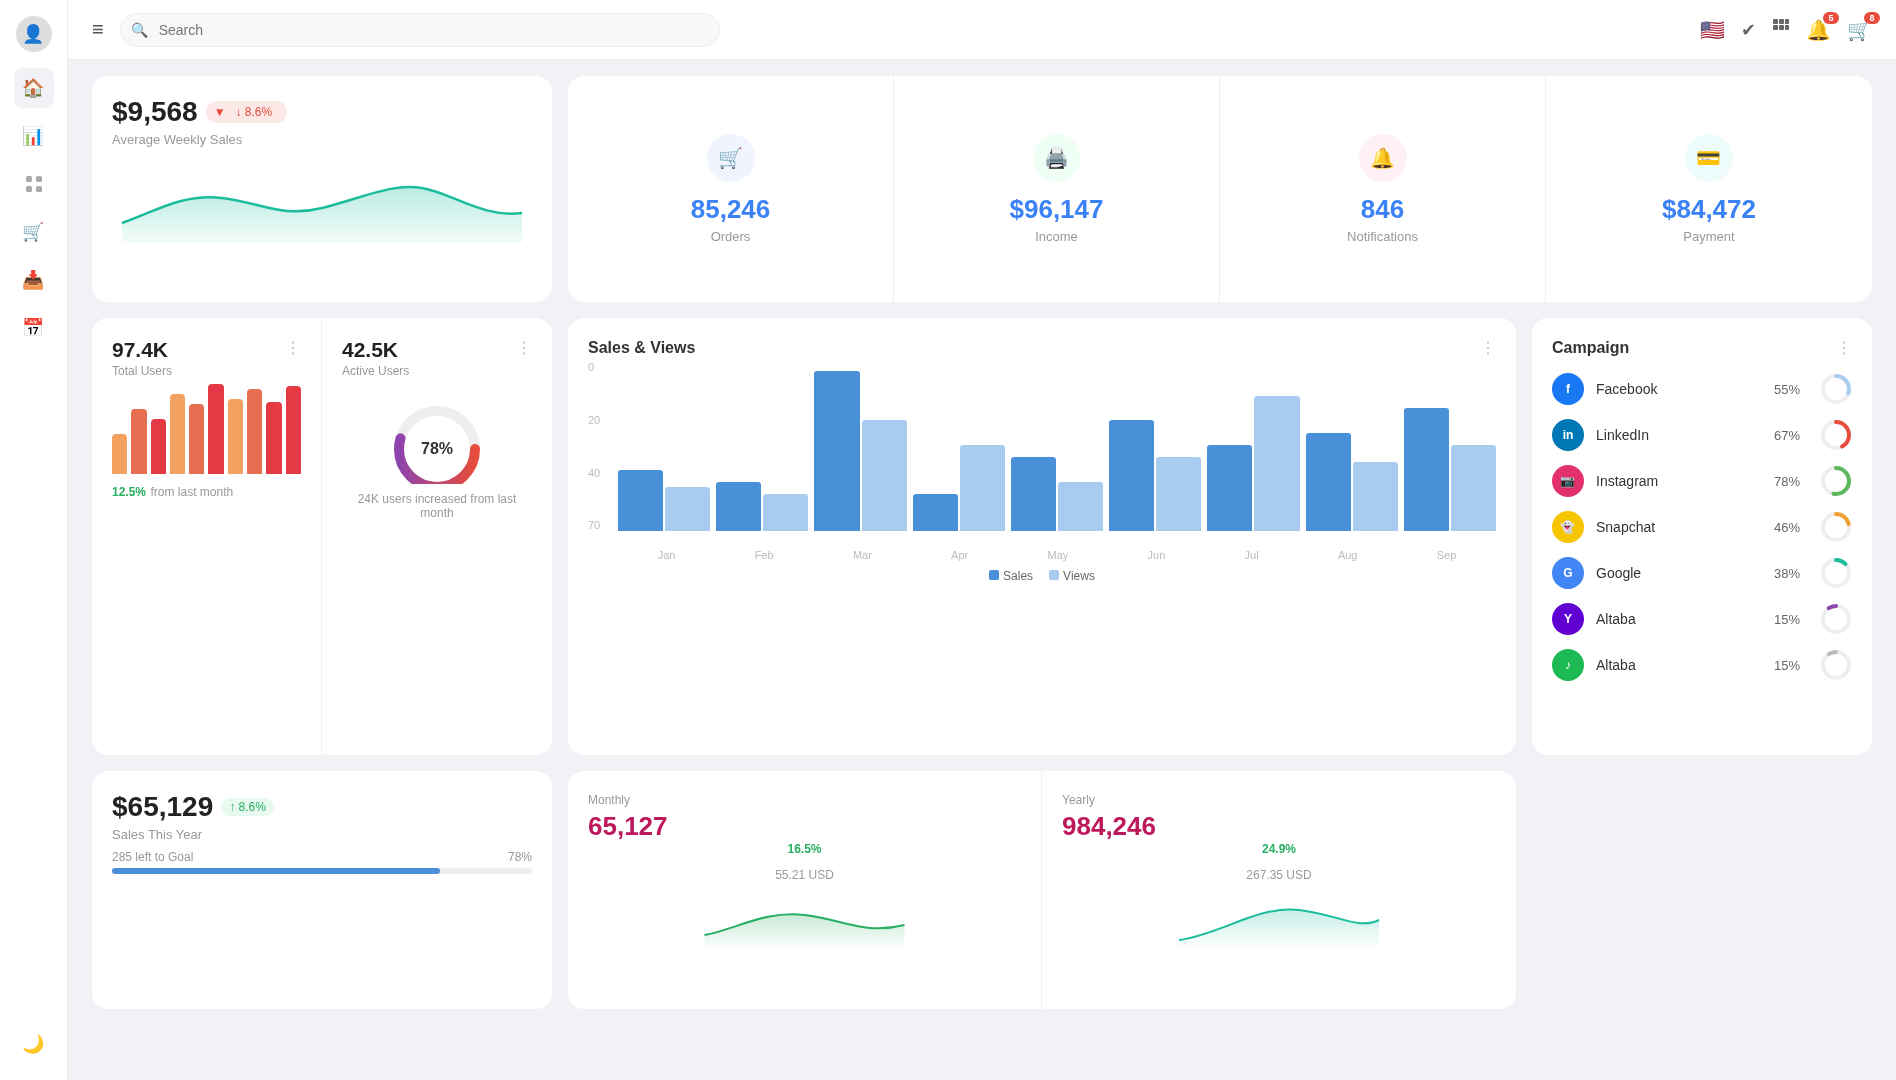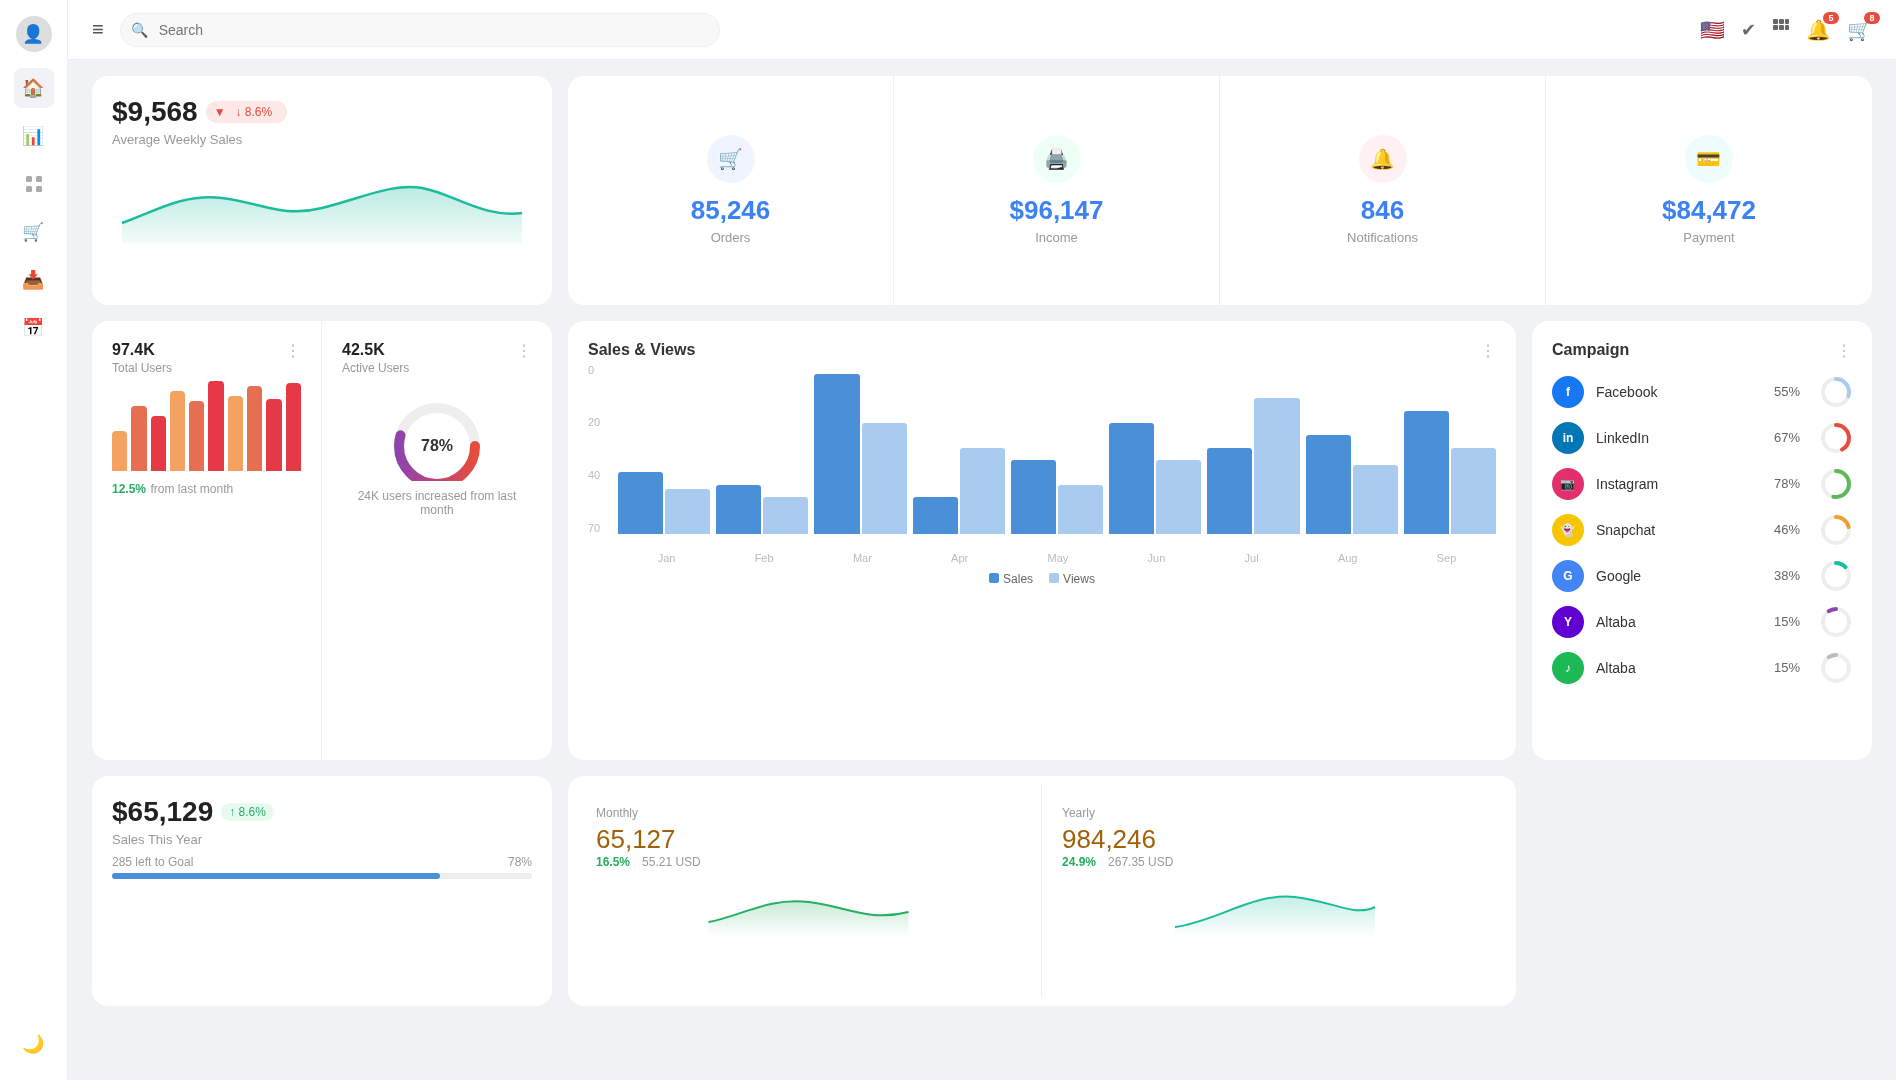--- a/index.html
+++ b/index.html
@@ -53,21 +53,21 @@
     .stat-icon.teal { background: #effcfc; color: #1abc9c; }
     .stat-value { font-size: 26px; font-weight: 700; color: #3b82f6; }
     .stat-label { font-size: 13px; color: #999; margin-top: 4px; }
 
     
     .users-card { grid-column: 1; grid-row: 2; display: grid; grid-template-columns: 1fr 1fr; gap: 0; padding: 0; }
     .users-card .half { padding: 20px; }
     .users-card .half:first-child { border-right: 1px solid #f0f0f0; }
     .card-header { display: flex; justify-content: space-between; align-items: flex-start; }
     .three-dots { color: #bbb; cursor: pointer; font-size: 16px; }
-    .stat-big { font-size: 16px; font-weight: 700; color: #222; }
+    .stat-big { font-size: 21px; font-weight: 700; color: #222; }
     .card-small-label { font-size: 12px; color: #999; margin-top: 2px; }
     .green-text { color: #27ae60; font-size: 12px; font-weight: 700; }
     .gray-text { font-size: 12px; color: #999; }
 
     
     .bar-chart { display: flex; align-items: flex-end; gap: 4px; height: 80px; margin: 16px 0 8px; }
     .bar { width: 14px; border-radius: 4px 4px 0 0; }
 
     
     .donut-wrap { display: flex; flex-direction: column; align-items: center; justify-content: center; position: relative; margin: 16px 0 8px; }
@@ -97,25 +97,25 @@
     .campaign-pct { font-size: 13px; color: #666; margin-right: 8px; }
 
     
     .sales-year { grid-column: 1; grid-row: 3; }
     .progress-bar-wrap { margin-top: 8px; }
     .progress-info { display: flex; justify-content: space-between; font-size: 12px; color: #999; margin-bottom: 4px; }
     .progress-track { height: 6px; background: #eee; border-radius: 3px; }
     .progress-fill { height: 6px; background: #4a90d9; border-radius: 3px; }
 
     
-    .monthly-yearly { grid-column: 2; grid-row: 3; display: grid; grid-template-columns: 1fr 1fr; padding: 8px; }
+    .monthly-yearly { grid-column: 2; grid-row: 3; display: grid; grid-template-columns: 1fr 1fr; padding: 0; }
     .monthly-yearly .half { padding: 20px; }
     .monthly-yearly .half:first-child { border-right: 1px solid #f0f0f0; }
-    .num-big { font-size: 26px; font-weight: 400; color: #a16207; margin-top: 4px; }
-    .stat-meta { display: flex; align-items: center; gap: 12px; font-size: 12px; }
+    .num-big { font-size: 26px; font-weight: 700; color: #be185d; margin-top: 4px; }
+    .stat-meta { display: flex; align-items: center; gap: 12px; font-size: 12px; flex-direction: column; }
     .up-text { color: #27ae60; font-weight: 600; }
     .meta-gray { color: #999; }
 
     
     .mini-area { height: 60px; margin-top: 8px; }
 
     
     .content::-webkit-scrollbar { width: 6px; }
     .content::-webkit-scrollbar-track { background: transparent; }
     .content::-webkit-scrollbar-thumb { background: #ddd; border-radius: 3px; }

